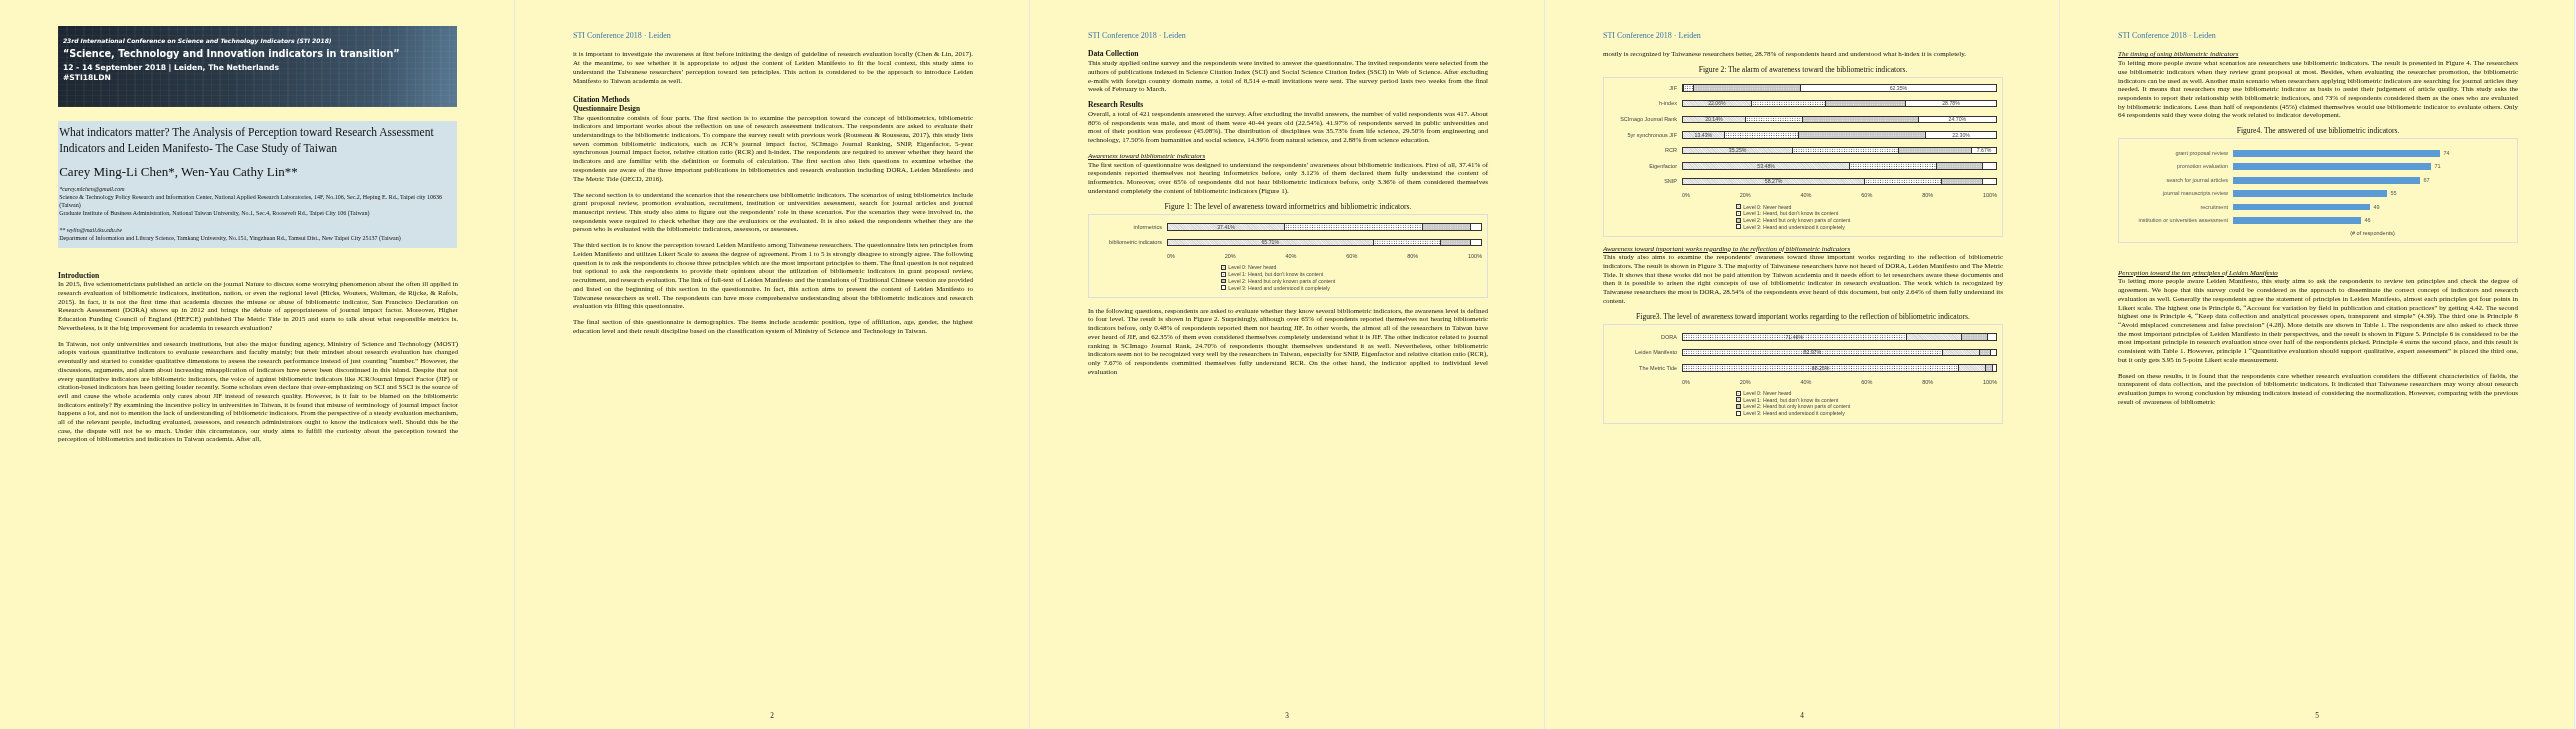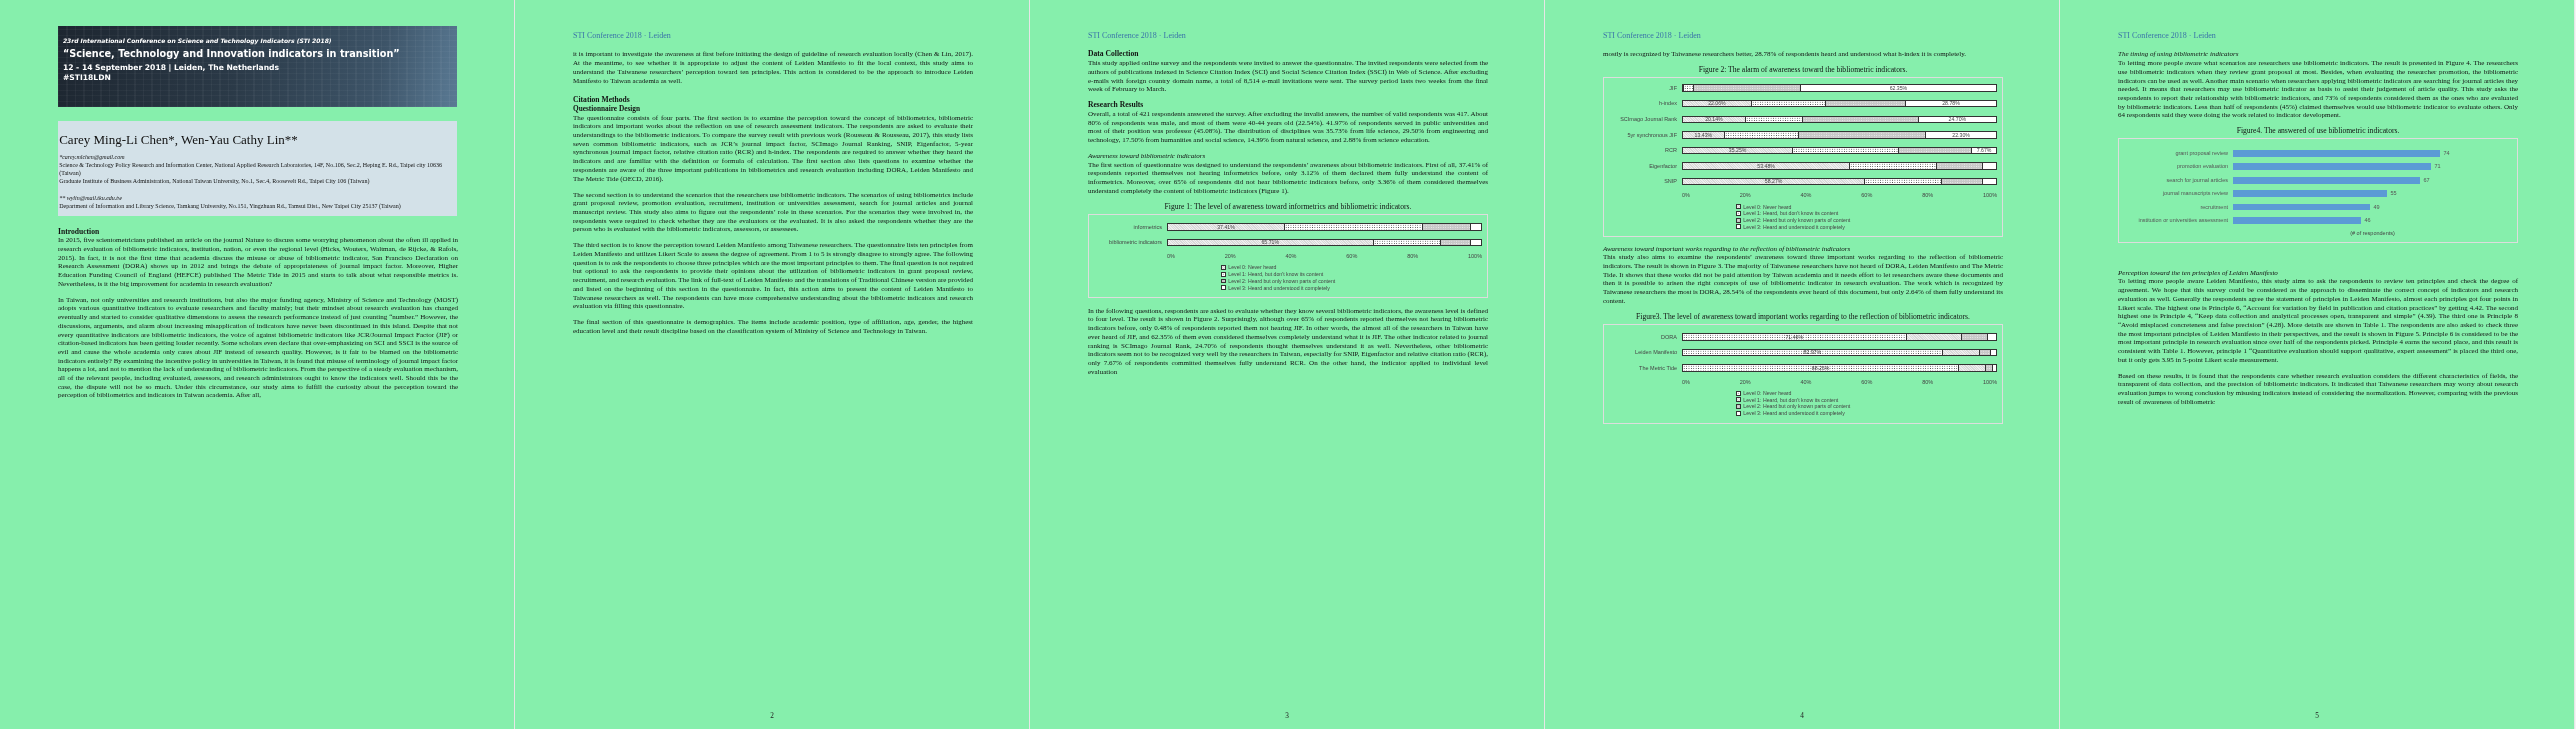--- a/index.html
+++ b/index.html
@@ -1,29 +1,29 @@
 <!DOCTYPE html>
 <html style="font-size:9.7px"><head>
 <meta charset="utf-8">
 <style>
   * { box-sizing: border-box; margin: 0; padding: 0; }
   html, body { width: 2576px; height: 729px; background: #f4f4f4; overflow: hidden; }
   body { font-family: "Liberation Serif", serif; color: #111; }
   .strip { display: flex; width: 2576px; height: 729px; }
   .page {
-    width: 515px; height: 729px; background: #86efac; position: relative;
+    width: 515px; height: 729px; background: #fef9c3; position: relative;
     padding: 32px 56px 8px 58px; border-right: 0.6px solid #e6e6e6;
     font-size: 7px; line-height: 8.7px; text-align: justify;
   }
   .running-head { color: #3a74a8; font-size: 8px; margin-bottom: 9.7px; }
   .page-num { position: absolute; bottom: 8.5px; left: 0; right: 0; text-align: center; font-size: 7.3px; color: #222; }
   p { margin-bottom: 7.3px; }
   h2 { font-size: 7.6px; font-weight: bold; margin-top: 3.6px; }
   h3 { font-size: 7.3px; font-weight: bold; }
-  .subhead { font-style: italic; }
+  .subhead { font-style: italic; text-decoration: underline; }
 
   
   .banner {
     margin-top: -1.2px; width: 399px; height: 81px;
     background: linear-gradient(100deg, #1d2630 0%, #2b3a48 45%, #3d5468 80%, #5a7a94 100%);
     color: #fff; font-family: "DejaVu Sans", sans-serif; padding: 11px 4.9px; position: relative; overflow: hidden;
   }
   .banner::after {
     content: ""; position: absolute; inset: 0;
     background-image: repeating-linear-gradient(90deg, rgba(255,255,255,0.04) 0 1.2px, transparent 1.2px 8.5px),
@@ -63,32 +63,33 @@
 <div class="strip">
 
   <div class="page" style="padding-top:27px;">
     <div class="banner">
       <div class="conf">23rd International Conference on Science and Technology Indicators (STI 2018)</div>
       <div class="theme">“Science, Technology and Innovation indicators in transition”</div>
       <div class="date">12 - 14 September 2018 | Leiden, The Netherlands</div>
       <div class="tag">#STI18LDN</div>
     </div>
     <div class="titlebox">
+      <div class="paper-title">What indicators matter?  The Analysis of Perception toward Research Assessment Indicators and Leiden Manifesto- The Case Study of Taiwan</div>
       <div class="authors">Carey Ming-Li Chen*, Wen-Yau Cathy Lin**</div>
       <div class="aff">
         <div style="font-style:italic;">*carey.mlchen@gmail.com</div>
         <div>Science &amp; Technology Policy Research and Information Center, National Applied Research Laboratories, 14F, No.106, Sec.2, Heping E. Rd., Taipei city 10636 (Taiwan)</div>
         <div>Graduate Institute of Business Administration, National Taiwan University, No.1, Sec.4, Roosevelt Rd., Taipei City 106 (Taiwan)</div>
       </div>
       <div class="aff">
         <div style="font-style:italic;">** wylin@mail.tku.edu.tw</div>
         <div>Department of Information and Library Science, Tamkang University, No.151, Yingzhuan Rd., Tamsui Dist., New Taipei City 25137 (Taiwan)</div>
       </div>
     </div>
-    <h2 style="margin-top:12px;">Introduction</h2>
+    <h2 style="margin-top:24px;">Introduction</h2>
     <p>In 2015, five scientometricians published an article on the journal Nature to discuss some worrying phenomenon about the often ill applied in research evaluation of bibliometric indicators, institution, nation, or even the regional level (Hicks, Wouters, Waltman, de Rijcke, &amp; Rafols, 2015). In fact, it is not the first time that academia discuss the misuse or abuse of bibliometric indicator, San Francisco Declaration on Research Assessment (DORA) shows up in 2012 and brings the debate of appropriateness of journal impact factor. Moreover, Higher Education Funding Council of England (HEFCE) published The Metric Tide in 2015 and starts to talk about what responsible metrics is. Nevertheless, is it the big improvement for academia in research evaluation?</p>
     <p>In Taiwan, not only universities and research institutions, but also the major funding agency, Ministry of Science and Technology (MOST) adopts various quantitative indicators to evaluate researchers and faculty mainly; but their mindset about research evaluation has changed eventually and started to consider qualitative dimensions to assess the research performance instead of just counting “number.” However, the discussions, arguments, and alarm about increasing misapplication of indicators have never been discontinued in this island. Despite that not every quantitative indicators are bibliometric indicators, the voice of against bibliometric indicators like JCR/Journal Impact Factor (JIF) or citation-based indicators has been getting louder recently. Some scholars even declare that over-emphasizing on SCI and SSCI is the source of evil and cause the whole academia only cares about JIF instead of research quality. However, is it fair to be blamed on the bibliometric indicators entirely? By examining the incentive policy in universities in Taiwan, it is found that misuse of terminology of journal impact factor happens a lot, and not to mention the lack of understanding of bibliometric indicators. From the perspective of a steady evaluation mechanism, all of the relevant people, including evaluated, assessors, and research administrators ought to know the indicators well. Should this be the case, the dispute will not be so much. Under this circumstance, our study aims to fulfill the curiosity about the perception toward the perception of bibliometrics and indicators in Taiwan academia. After all,</p>
   </div>
 
   <div class="page">
     <div class="running-head">STI Conference 2018 · Leiden</div>
     <p>it is important to investigate the awareness at first before initiating the design of guideline of research evaluation locally (Chen &amp; Lin, 2017). At the meantime, to see whether it is appropriate to adjust the content of Leiden Manifesto to fit the local context, this study aims to understand the Taiwanese researchers’ perception toward ten principles. This action is considered to be the approach to introduce Leiden Manifesto to Taiwan academia as well.</p>
     <h2 style="margin-top:11px;">Citation Methods</h2>
     <h3>Questionnaire Design</h3>
     <p>The questionnaire consists of four parts. The first section is to examine the perception toward the concept of bibliometrics, bibliometric indicators and important works about the reflection on use of research assessment indicators. The respondents are asked to evaluate their understandings to the bibliometric indicators. To compare the survey result with previous work (Rousseau &amp; Rousseau, 2017), this study lists seven common bibliometric indicators, such as JCR’s journal impact factor, SCImago Journal Ranking, SNIP, Eigenfactor, 5-year synchronous journal impact factor, relative citation ratio (RCR) and h-index. The respondents are required to answer whether they heard the indicators and are familiar with the definition or formula of calculation. The first section also lists questions to examine whether the respondents are aware of the three important publications in bibliometrics and research evaluation including DORA, Leiden Manifesto and The Metric Tide (OECD, 2016).</p>

